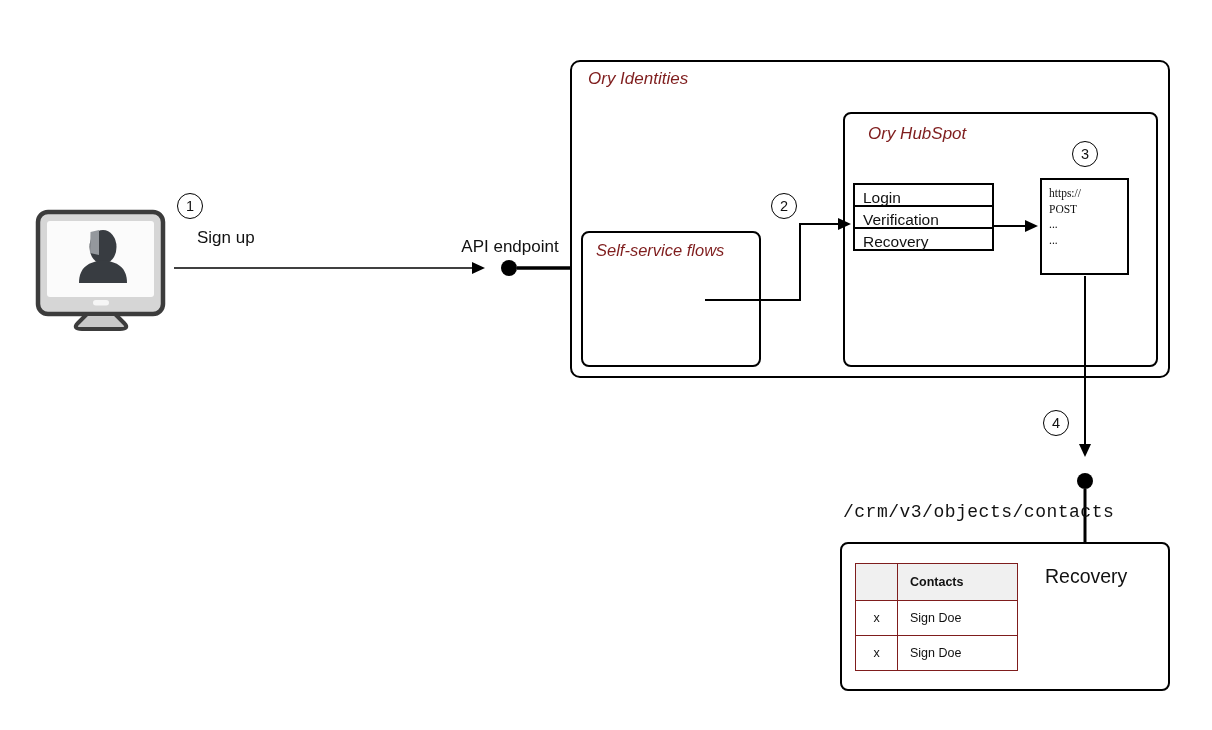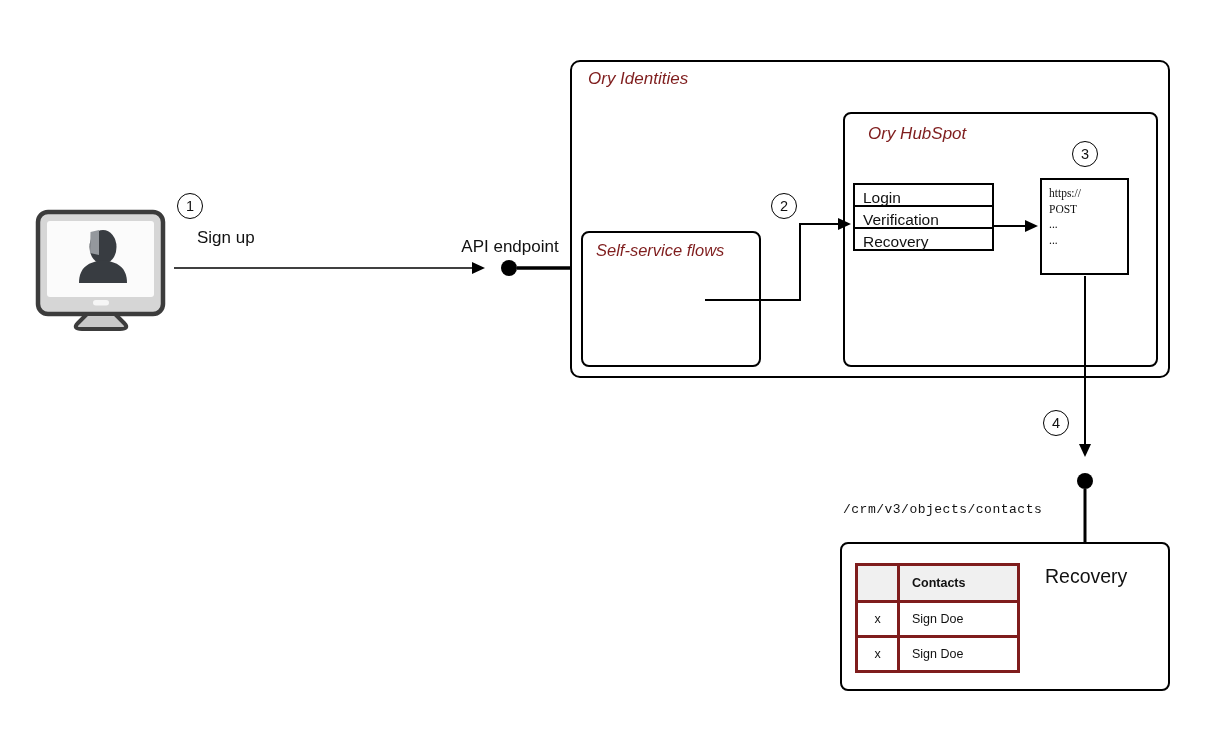--- a/index.html
+++ b/index.html
@@ -68,21 +68,21 @@
   
   #contacts-table {
     position: absolute;
     left: 855px; top: 563px;
     border-collapse: collapse;
     z-index: 3;
     font-size: 12.5px;
     background: #fff;
   }
   #contacts-table th, #contacts-table td {
-    border: 3px solid #7f1d1d;
+    border: 1px solid #7f1d1d;
   }
   #contacts-table th {
     background: #f0f0f0;
     font-weight: bold;
     text-align: left;
     height: 37px;
   }
   #contacts-table td { height: 35px; }
   .col-x { width: 42px; text-align: center; }
   .col-name { width: 120px; padding-left: 12px; text-align: left; }
@@ -91,21 +91,21 @@
   #hubspot-title {
     position: absolute;
     left: 1045px; top: 565px;
     font-size: 19.5px;
     font-weight: 500;
     z-index: 3;
   }
   #endpoint-path {
     position: absolute;
     left: 843px; top: 502px;
-    font-size: 13px;
+    font-size: 18px;
     letter-spacing: 0.5px;
     z-index: 3;
   }
 </style>
 </head>
 <body>
 
 <div id="stage">
 
   <svg class="layer" width="1212" height="730" viewBox="0 0 1212 730">

